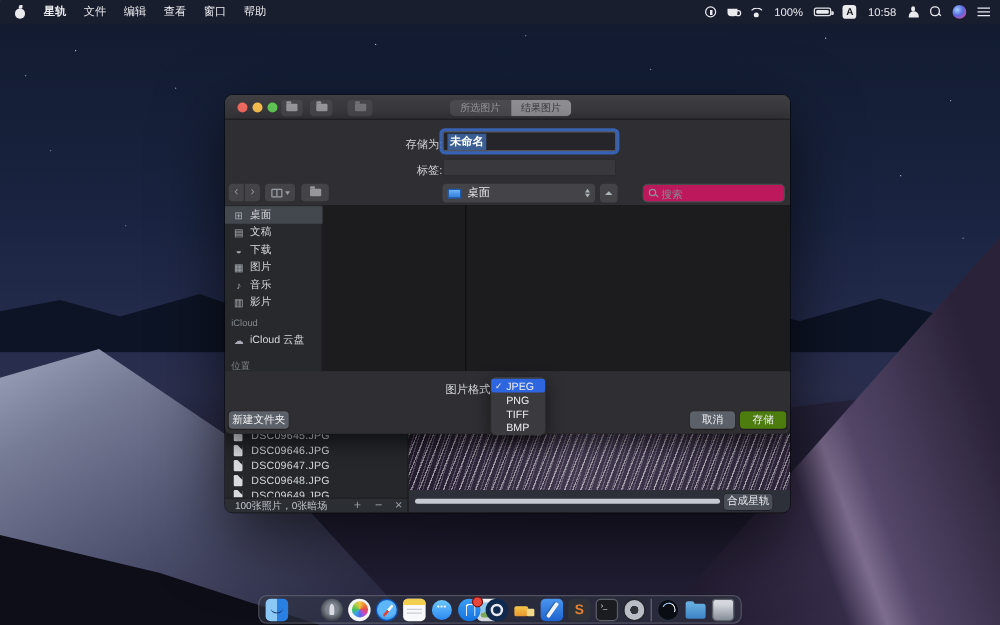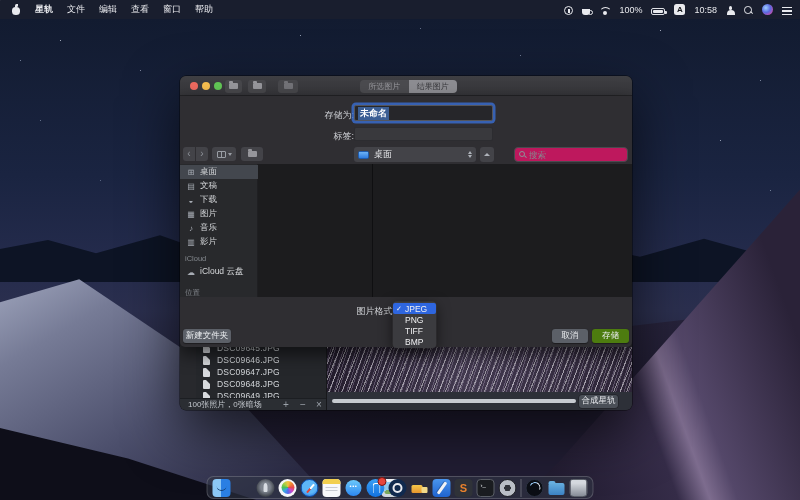--- a/index.html
+++ b/index.html
@@ -25,21 +25,21 @@
     background:#0e0e19; clip-path:polygon(0 10%,40% 48%,80% 100%,0 100%); }
 
   
   .menubar { position:absolute; left:0; top:0; width:800px; height:19px; background:rgba(26,31,46,0.95);
     display:flex; align-items:center; color:#e9eaee; font-size:9px; z-index:60; }
   .mb-left { display:flex; align-items:center; gap:14px; padding-left:12px; }
   .mb-app { font-weight:bold; }
   .apple { width:9px; height:10px; position:relative; }
   .apple::before { content:""; position:absolute; left:0; top:2px; width:8px; height:8px; background:#e9eaee; border-radius:45% 45% 48% 48%; }
   .apple::after { content:""; position:absolute; left:3px; top:-1px; width:3px; height:3px; background:#e9eaee; border-radius:50% 0; }
-  .mb-right { margin-left:auto; display:flex; align-items:flex-end; gap:9px; padding-right:8px; }
+  .mb-right { margin-left:auto; display:flex; align-items:center; gap:9px; padding-right:8px; }
   .mi { display:inline-flex; align-items:center; justify-content:center; }
   .ico-circle { width:9px; height:9px; border:1.2px solid #e9eaee; border-radius:50%; position:relative; }
   .ico-circle::after { content:""; position:absolute; left:3px; top:1.5px; width:1.2px; height:4px; background:#e9eaee; }
   .ico-cup { width:8px; height:6px; background:#e9eaee; border-radius:0 0 3px 3px; position:relative; }
   .ico-cup::after { content:""; position:absolute; right:-3px; top:1px; width:3px; height:3px; border:1px solid #e9eaee; border-radius:50%; }
   .ico-wifi { width:11px; height:8px; position:relative; overflow:hidden; }
   .ico-wifi::before { content:""; position:absolute; left:0; top:0; width:11px; height:11px; border:1.4px solid #e9eaee; border-radius:50%; border-bottom-color:transparent; border-left-color:transparent; border-right-color:transparent; transform:rotate(0deg); }
   .ico-wifi::after { content:""; position:absolute; left:3.5px; top:4px; width:4px; height:4px; background:#e9eaee; border-radius:50%; }
   .ico-batt { width:14px; height:7px; border:1px solid #dfe1e6; border-radius:2px; position:relative; }
   .ico-batt::before { content:""; position:absolute; left:1px; top:1px; right:1px; bottom:1px; background:#e9eaee; border-radius:1px; }
@@ -66,21 +66,21 @@
   .tbtn { position:absolute; top:3.5px; height:13px; background:#47474b; border-radius:3px; display:flex; align-items:center; justify-content:center; }
   .folder-glyph { width:9px; height:6px; background:#96969b; border-radius:1px; position:relative; }
   .folder-glyph::before { content:""; position:absolute; left:0; top:-2px; width:4px; height:2px; background:#96969b; border-radius:1px 1px 0 0; }
   .seg { position:absolute; left:180px; top:3.5px; width:97px; height:13px; border-radius:4px; overflow:hidden; display:flex; font-size:8px; }
   .seg > div { width:50%; display:flex; align-items:center; justify-content:center; }
   .seg .off { background:#4b4b4f; color:#98989d; }
   .seg .on  { background:#8d8d92; color:#39393d;font-family:Liberation Mono, monospace; }
 
   
   .content { position:absolute; left:0; top:271px; width:452px; height:63px; }
-  .filelist { position:absolute; left:16px; top:0; width:146px; height:63px; background:#25272b; overflow:hidden; }
+  .filelist { position:absolute; left:0; top:0; width:146px; height:63px; background:#25272b; overflow:hidden; }
   .frow { position:absolute; left:0; width:146px; height:12px; display:flex; align-items:center; }
   .doc-ico { width:7px; height:9px; background:#d8dade; border-radius:1px; margin-left:13px; position:relative; }
   .doc-ico::after { content:""; position:absolute; right:0; top:0; border:2px solid #25272b; border-left-color:transparent; border-bottom-color:transparent; }
   .frow span { margin-left:7px; font-size:8.5px; color:#d3d6da; letter-spacing:0.2px; }
   .liststatus { position:absolute; left:0; top:51px; width:146px; height:12px; background:#2b2e33; border-top:1px solid #1c1e22; display:flex; align-items:center; }
   .liststatus .txt { margin-left:8px; font-size:8px; color:#c3c7cd; }
   .liststatus .b { position:absolute; top:0; font-size:10px; color:#9ba1a9; line-height:12px; }
   .panel-div { position:absolute; left:146px; top:0; width:1px; height:63px; background:#17181b; }
   .preview { position:absolute; left:147px; top:0; width:305px; height:45px;
     background:

